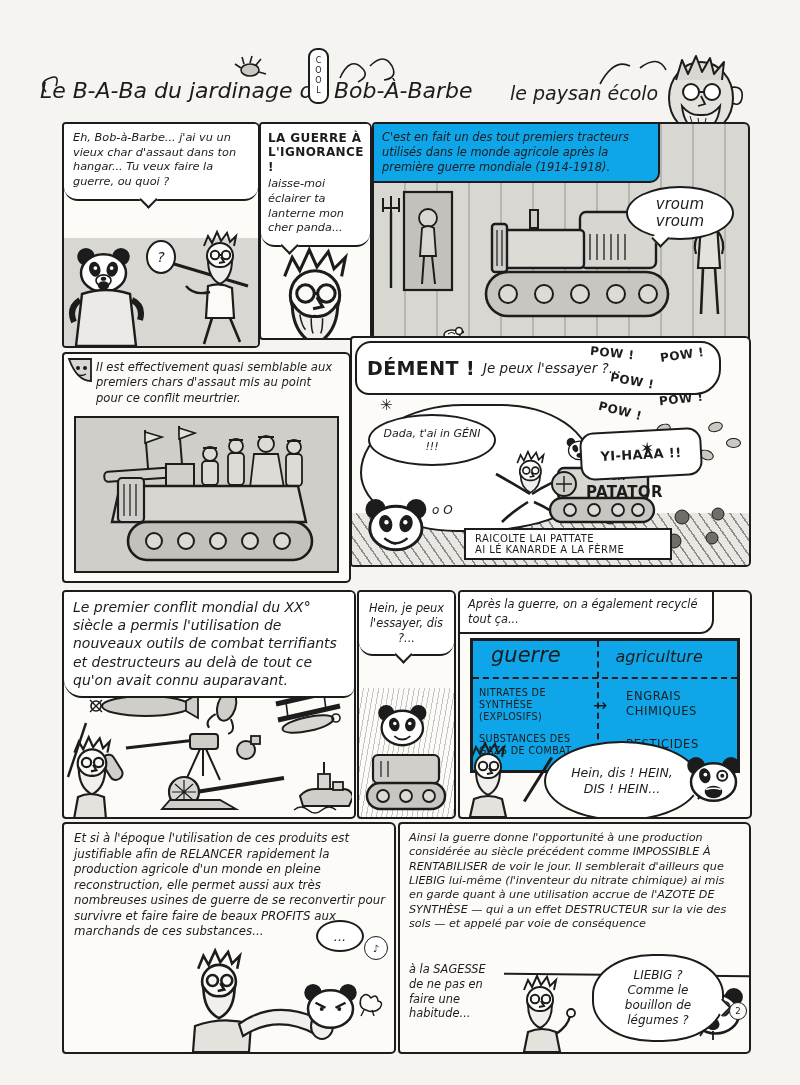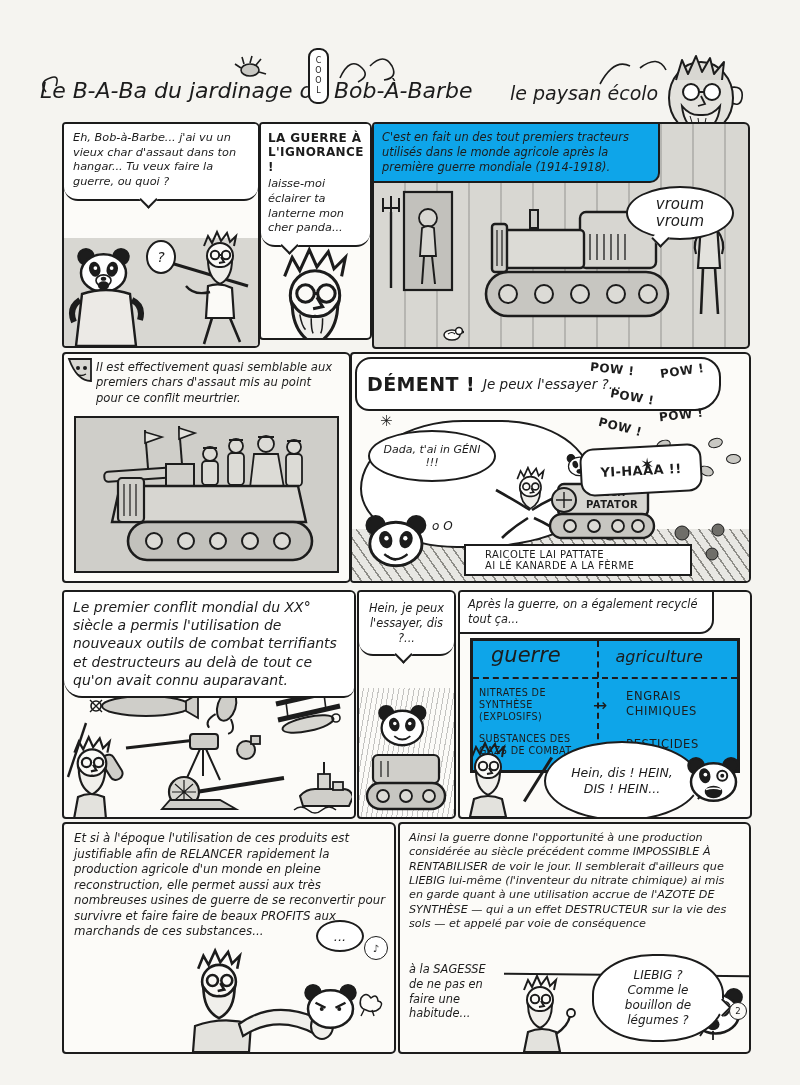--- a/index.html
+++ b/index.html
@@ -218,21 +218,21 @@
           <circle cx="72" cy="119" r="8"></circle>
             <circle cx="104" cy="119" r="8"></circle>
             <circle cx="136" cy="119" r="8"></circle>
           <circle cx="168" cy="119" r="8"></circle>
             <circle cx="200" cy="119" r="8"></circle>
         </g>
       </svg>
     </div>
   </div>
 
-  <div class="panel" style="left:350px;top:352px;width:397px;height:227px;">
+  <div class="panel" style="left:350px;top:336px;width:397px;height:227px;">
     <div class="hatch" style="position:absolute;left:0;right:0;bottom:0;height:52px;"></div>
     <svg width="397" height="60" viewBox="0 0 397 60" style="position:absolute;left:0;bottom:0;">
       <g fill="#6f6e69" stroke="#1c1c1c" stroke-width="1">
         <circle cx="150" cy="10" r="6"></circle>
           <circle cx="185" cy="12" r="7"></circle>
           <circle cx="222" cy="9" r="6"></circle>
         <circle cx="258" cy="12" r="7"></circle>
           <circle cx="295" cy="9" r="6"></circle>
           <circle cx="330" cy="12" r="7"></circle>
           <circle cx="366" cy="9" r="6"></circle>
@@ -298,37 +298,37 @@
         <path d="M28 48 h16 M36 40 v16" stroke="#1c1c1c" stroke-width="1.4"></path>
         <rect x="22" y="62" width="104" height="24" rx="12" fill="#c7c6c1" stroke="#1c1c1c" stroke-width="2.4"></rect>
         <g fill="#dcdbd6" stroke="#1c1c1c" stroke-width="1.8">
           <circle cx="42" cy="74" r="6"></circle>
             <circle cx="66" cy="74" r="6"></circle>
             <circle cx="90" cy="74" r="6"></circle>
             <circle cx="110" cy="74" r="6"></circle>
         </g>
       </svg>
       <span class="print" style="position:absolute;left:66px;top:36px;font-size:9px;font-weight:600;">MEGA</span>
-      <span class="print" style="position:absolute;left:58px;top:47px;font-size:10px;font-weight:600;">PATATOR</span>
+      <span class="print" style="position:absolute;left:58px;top:47px;font-size:15px;font-weight:600;">PATATOR</span>
     </div>
     <svg width="76" height="70" viewBox="0 0 76 70" style="position:absolute;left:6px;bottom:0;z-index:6;">
       <g transform="translate(6,4) scale(1.45)" stroke="#1c1c1c" stroke-width="2">
         <circle cx="8" cy="7" r="6" fill="#1c1c1c"></circle>
           <circle cx="36" cy="7" r="6" fill="#1c1c1c"></circle>
         <ellipse cx="22" cy="20" rx="18" ry="15" fill="#fff"></ellipse>
         <ellipse cx="15" cy="17" rx="4.5" ry="6" fill="#1c1c1c" stroke="none" transform="rotate(-15 15 17)"></ellipse>
         <ellipse cx="29" cy="17" rx="4.5" ry="6" fill="#1c1c1c" stroke="none" transform="rotate(15 29 17)"></ellipse>
         <circle cx="15.5" cy="16" r="1.5" fill="#fff" stroke="none"></circle>
           <circle cx="28.5" cy="16" r="1.5" fill="#fff" stroke="none"></circle>
         <path d="M14 27 Q22 34 30 27" fill="none" stroke-width="1.6"></path>
         <path d="M16 28 q3 3 6 3" fill="none" stroke-width="1.2"></path>
       </g>
     </svg>
     <span class="hand" style="position:absolute;left:80px;bottom:48px;font-size:12px;z-index:6;">o O</span>
-    <div style="position:absolute;left:112px;bottom:5px;width:186px;background:#fff;border:2px solid #1c1c1c;padding:3px 19px;z-index:7;margin-top:8px;">
+    <div style="position:absolute;left:112px;bottom:5px;width:186px;background:#fff;border:2px solid #1c1c1c;padding:3px 9px;z-index:7;margin-top:8px;">
       <span class="print" style="display:block;font-size:10px;">RAICOLTE LAI PATTATE</span>
       <span class="print" style="display:block;font-size:10px;">AI LÉ KANARDE A LA FÈRME</span>
     </div>
   </div>
 
   <div class="panel" style="left:62px;top:590px;width:290px;height:225px;">
     <div class="speech" style="padding:6px 9px 7px;border-radius:0 0 10px 18px;">
       <span class="hand" style="font-size:14px;line-height:1.3;display:block;">Le premier conflit mondial du XX° siècle a permis l'utilisation de nouveaux outils de combat terrifiants et destructeurs au delà de tout ce qu'on avait connu auparavant.</span>
     </div>
     <svg width="272" height="128" viewBox="0 0 272 128" style="position:absolute;right:2px;bottom:3px;">

